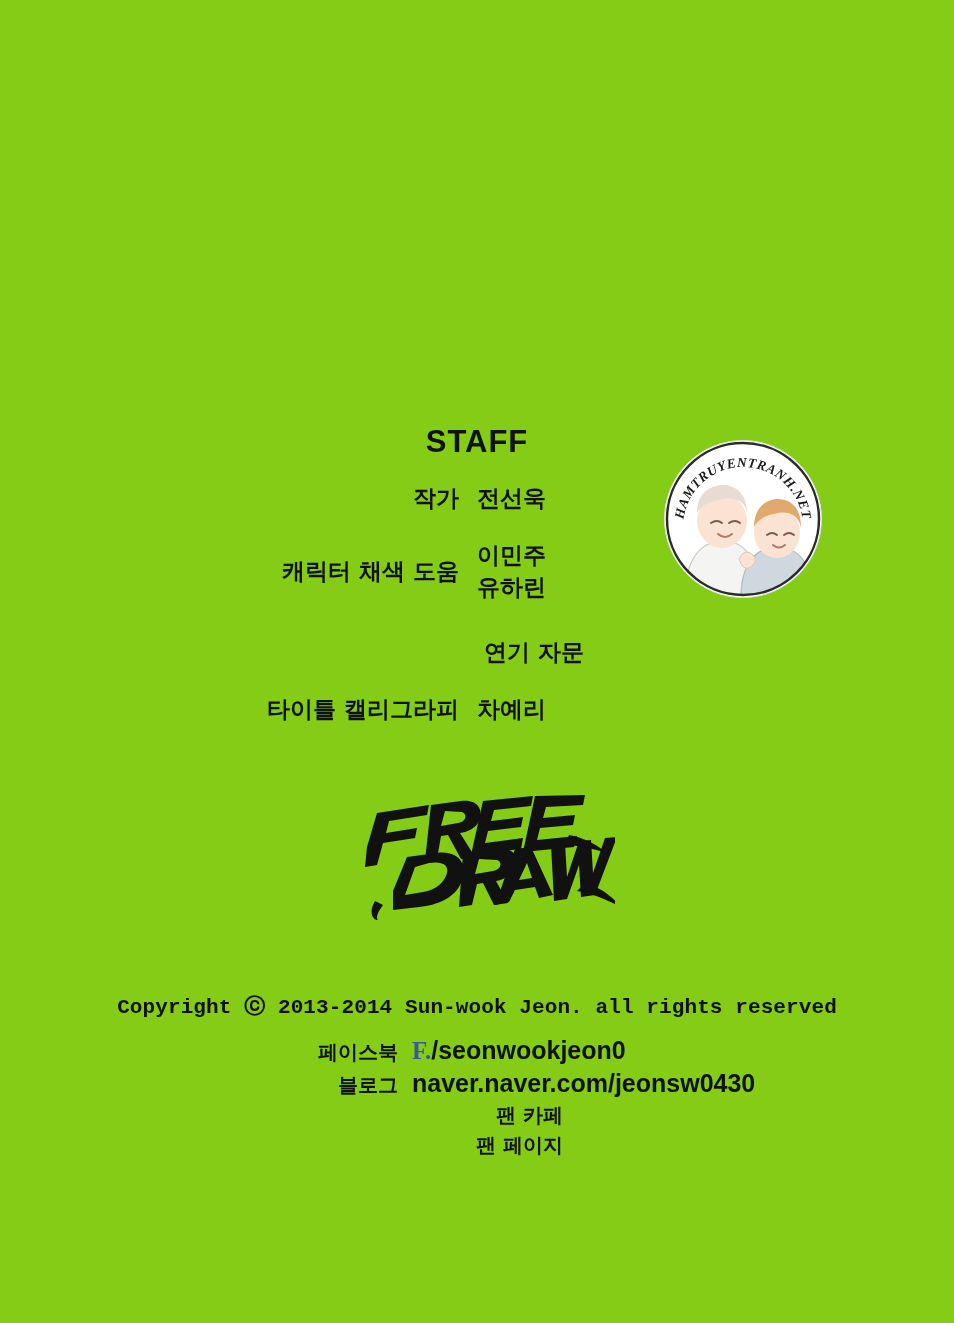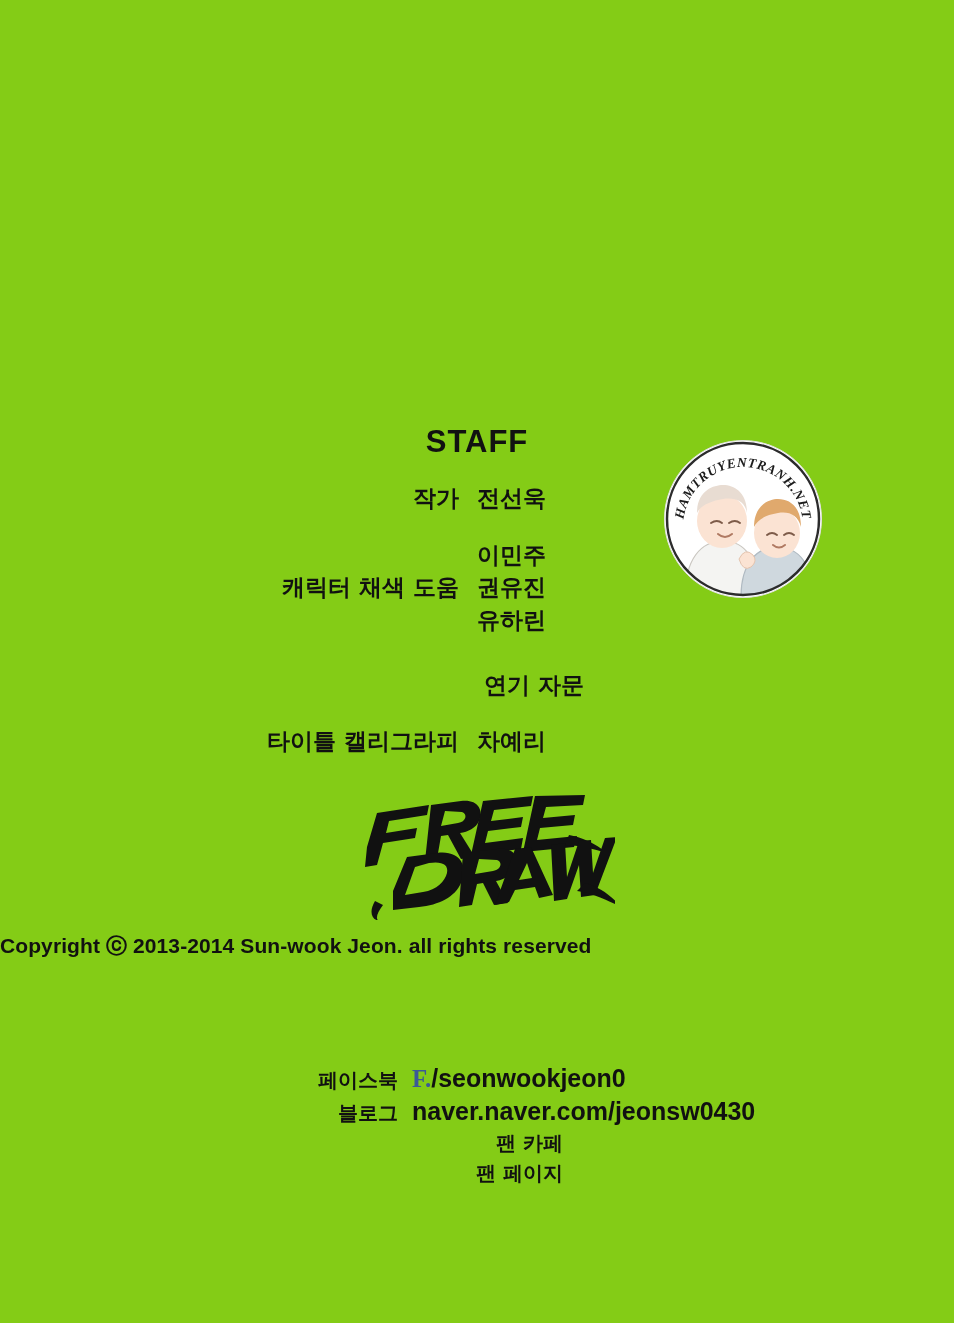--- a/index.html
+++ b/index.html
@@ -90,35 +90,35 @@
     width: 260px;
     height: 125px;
   }
   .logo svg { display: block; }
 
   
   .copyright {
     position: absolute;
     left: 0;
     right: 0;
-    top: 932px;
-    text-align: left;
-    font-family: Liberation Sans, sans-serif;
+    top: 992px;
+    text-align: center;
+    font-family: Liberation Mono, monospace;
     font-weight: bold;
     font-size: 21px;
     color: #111111;
     letter-spacing: 0.1px;
   }
 
   
   .links {
     position: absolute;
     left: 0;
     right: 0;
-    top: 1064px;
+    top: 1036px;
   }
   .link-row {
     display: flex;
     justify-content: center;
     align-items: baseline;
     margin-bottom: 3px;
   }
   .link-label {
     width: 200px;
     text-align: right;
@@ -159,21 +159,20 @@
         <div>전선욱</div>
       </div>
     </div>
 
     <div class="gap-sm"></div>
 
     <div class="credit-row">
       <div class="credit-label">캐릭터 채색 도움</div>
       <div class="credit-values">
         <div>이민주</div>
-        <div>권유진</div>
         <div>유하린</div>
       </div>
     </div>
 
     <div class="gap-md"></div>
 
     <div class="credit-row">
       <div class="credit-label">연기 자문</div>
     </div>
 

